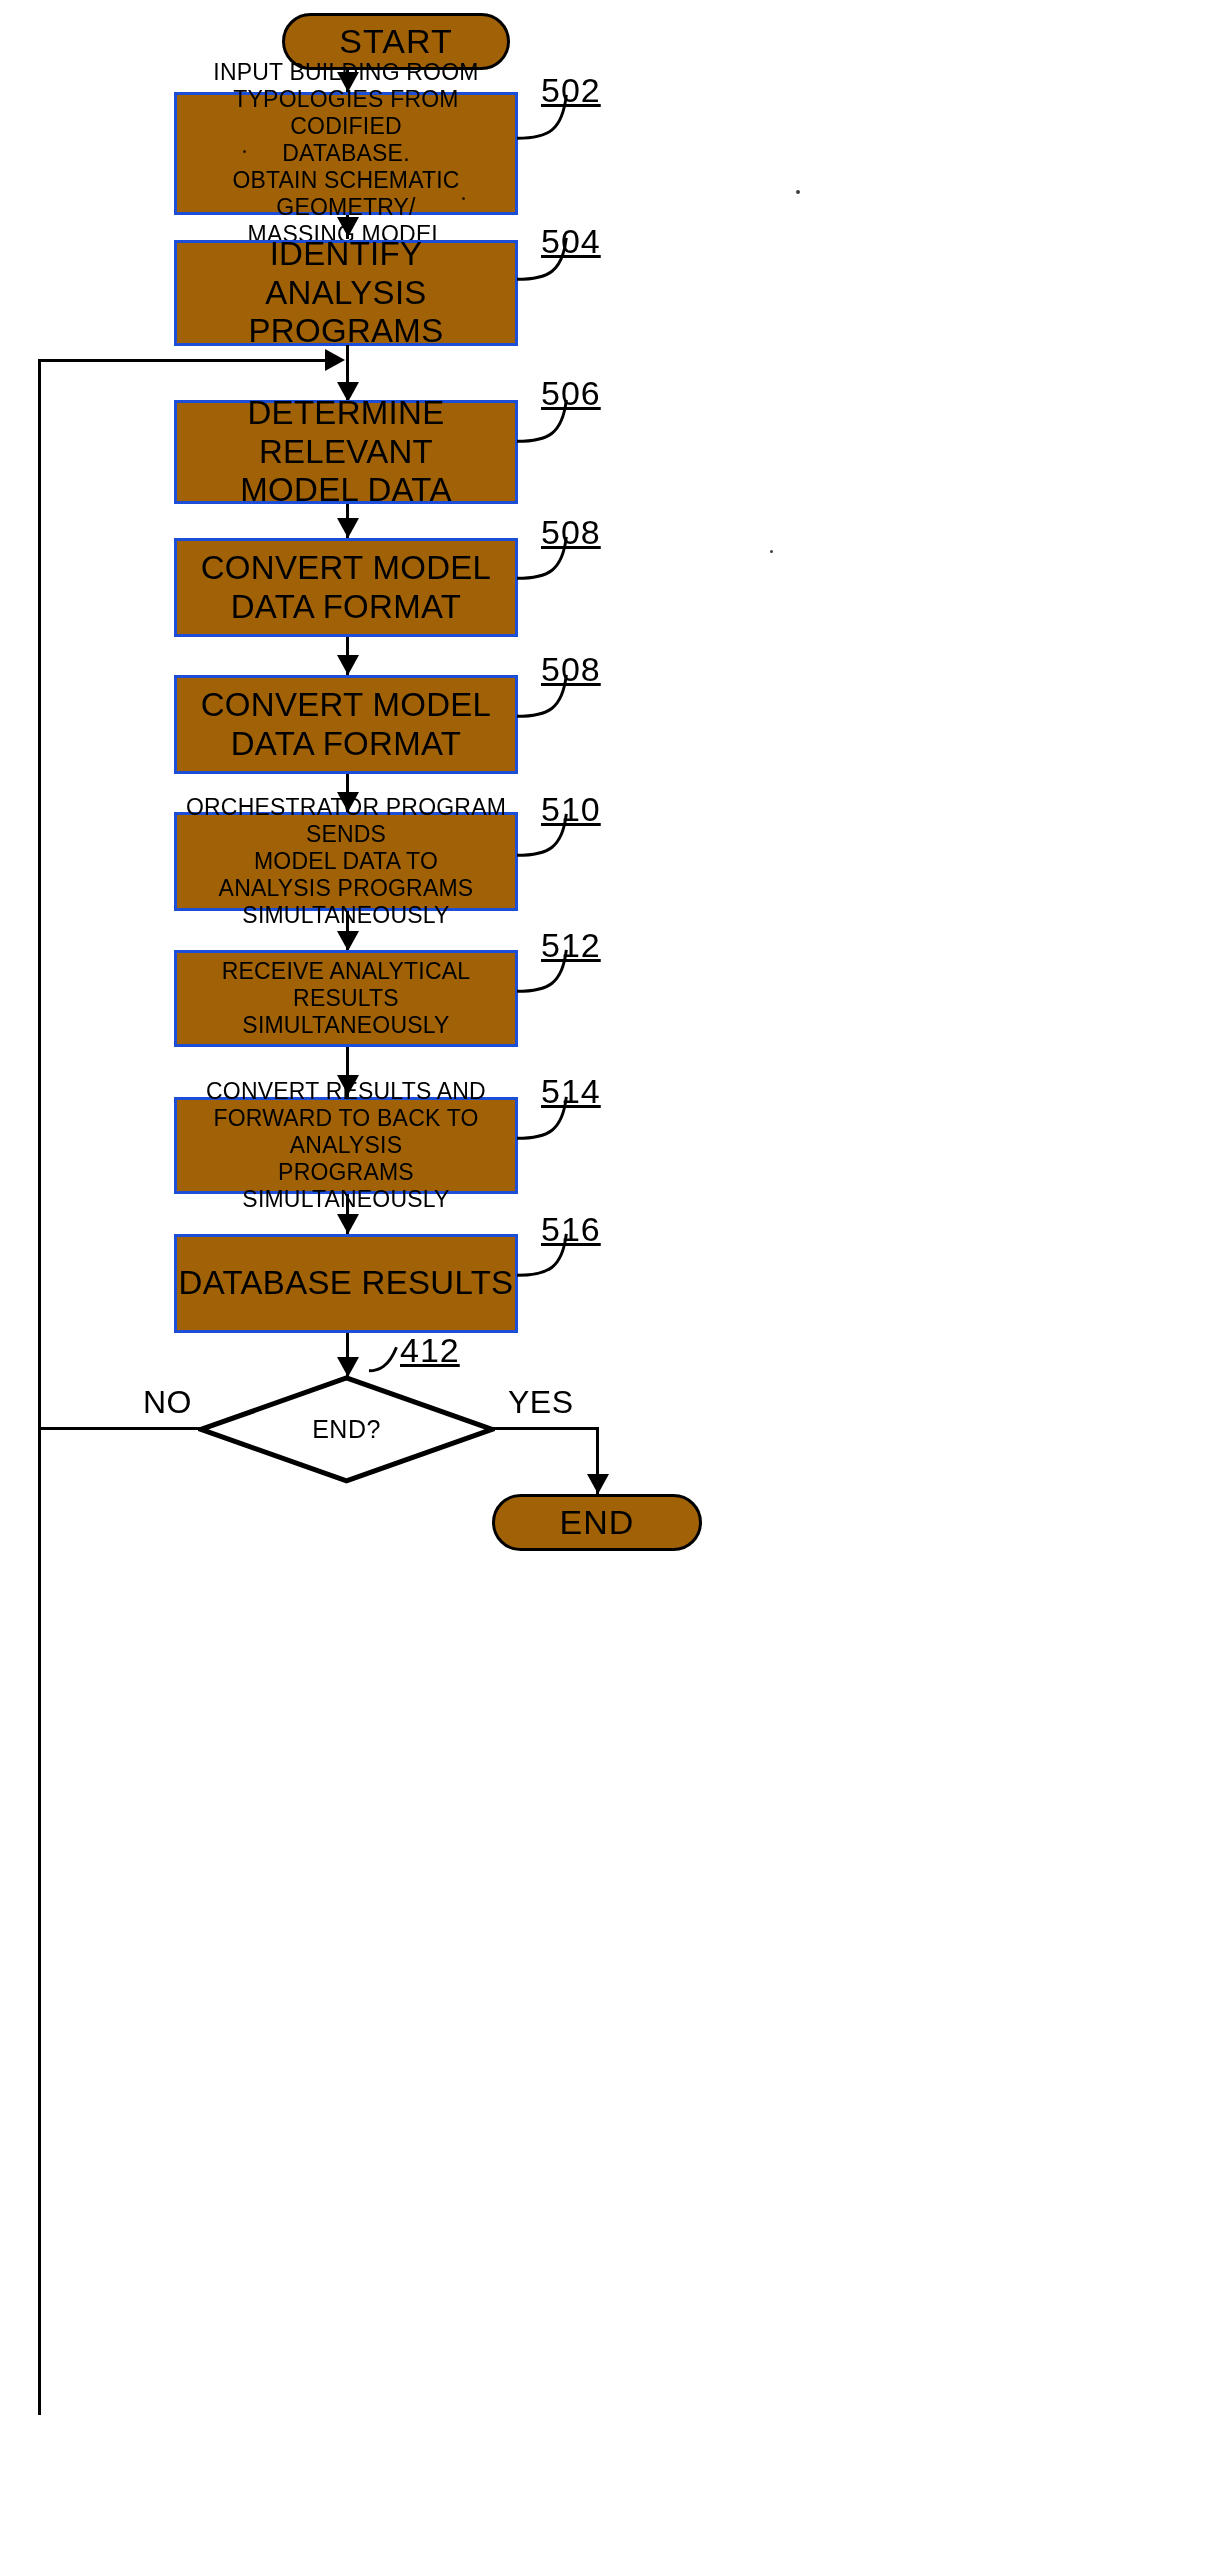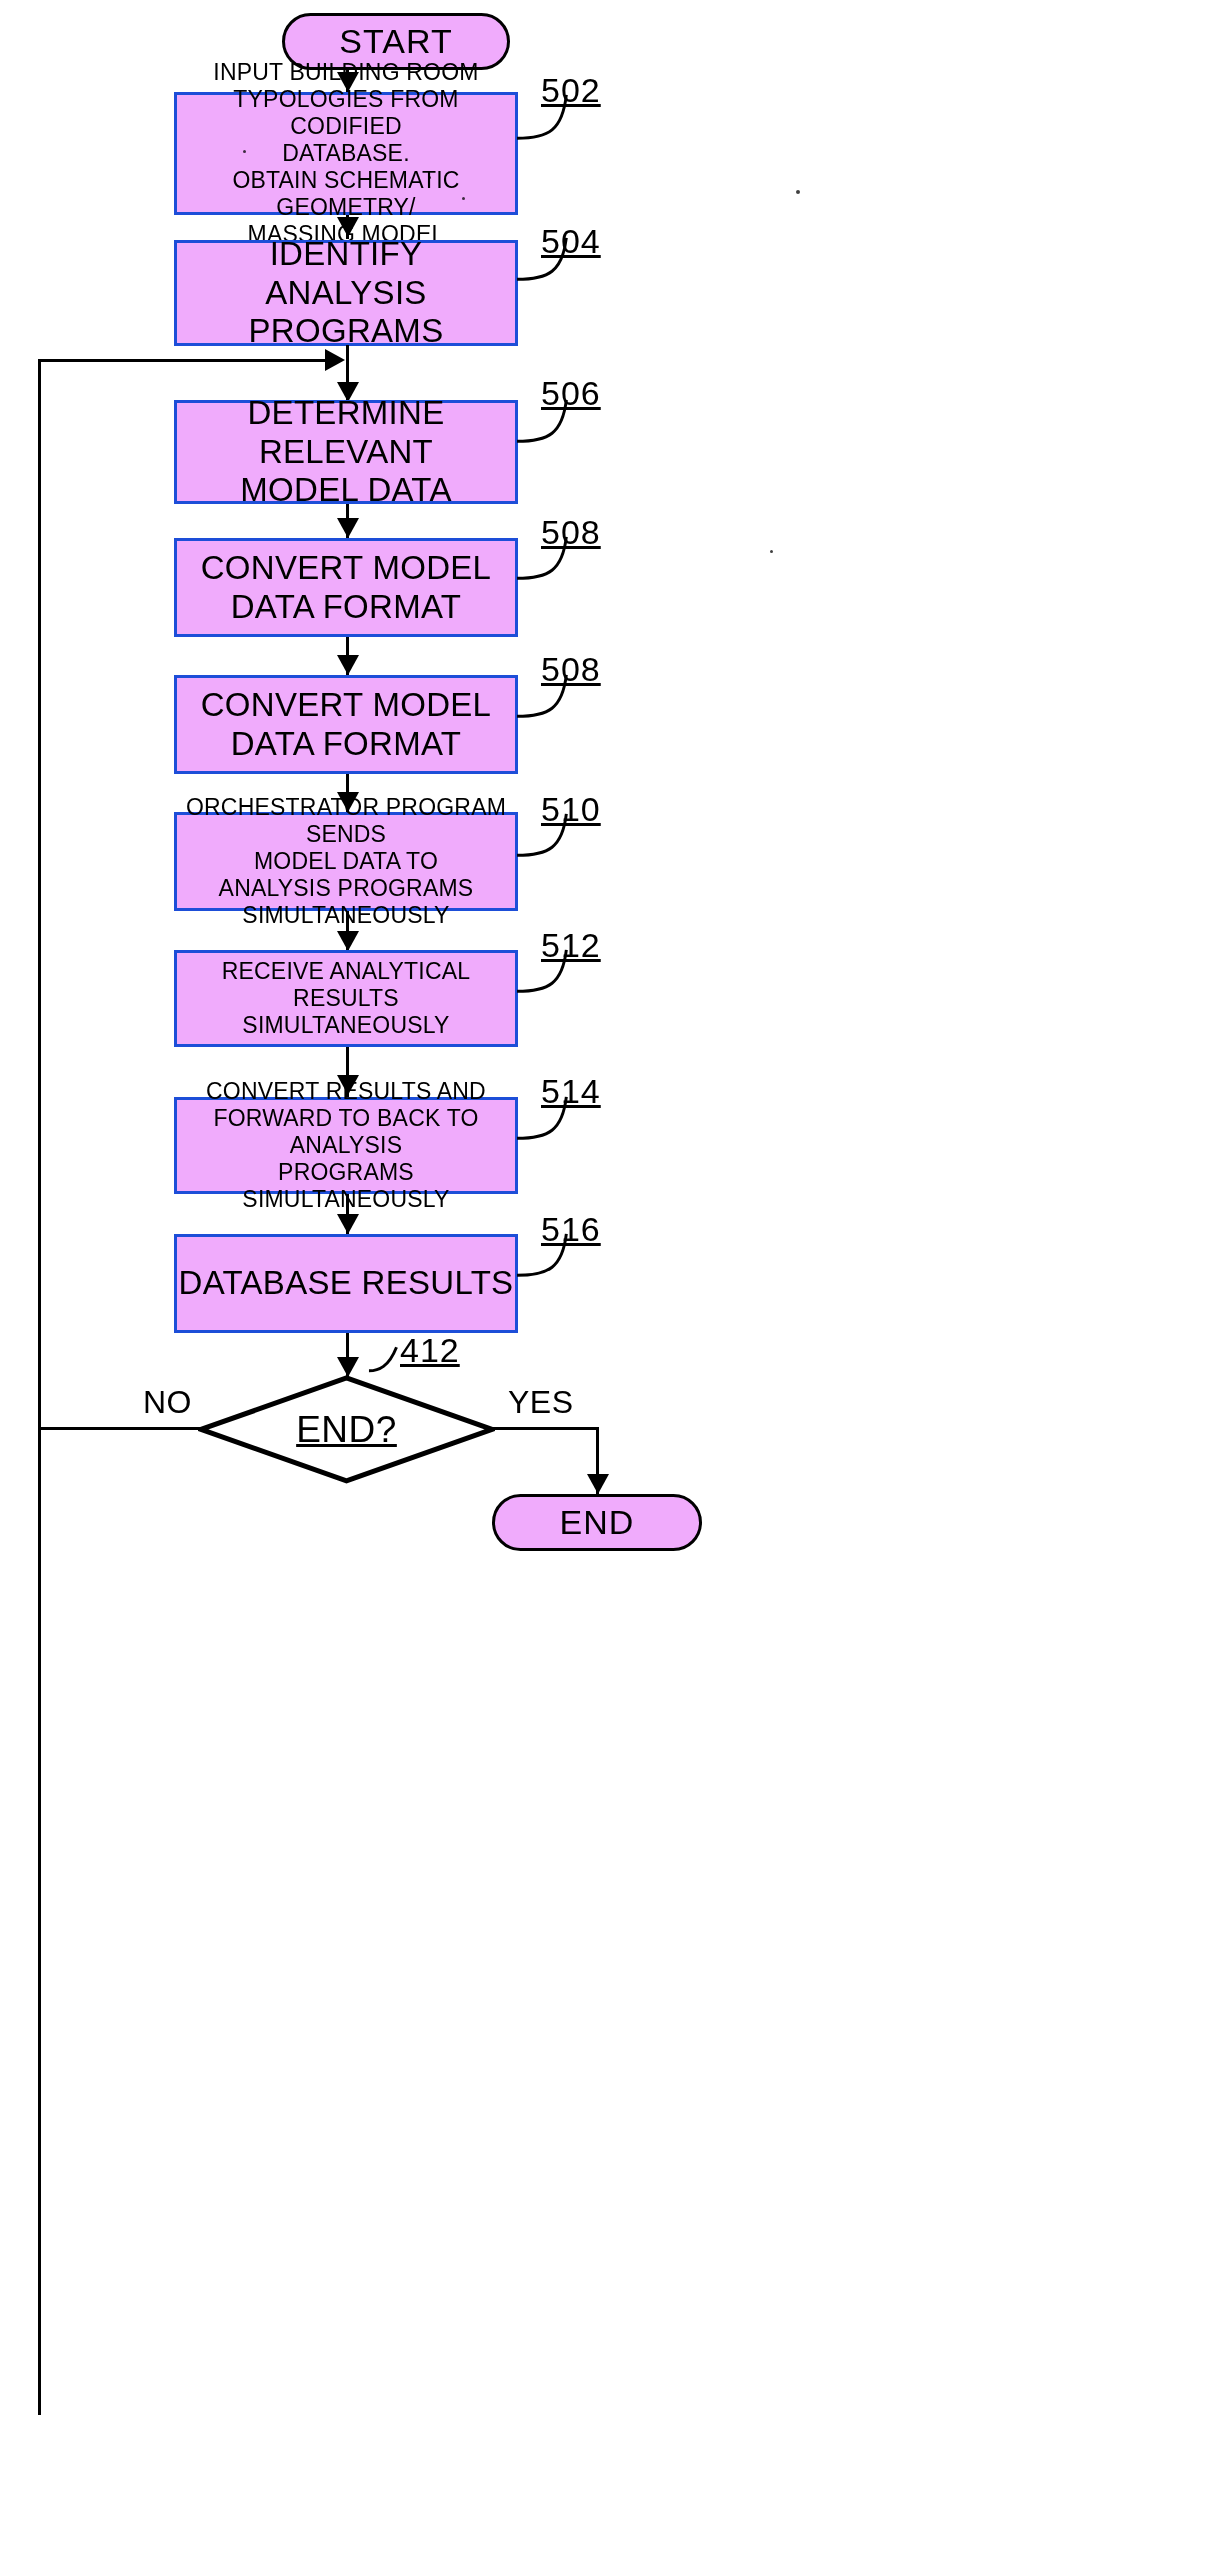--- a/index.html
+++ b/index.html
@@ -17,21 +17,21 @@
   }
   
   .node{
     position:absolute;
     box-sizing:border-box;
     display:flex;
     align-items:center;
     justify-content:center;
     text-align:center;
     color:#000;
-    background:#f0abfc;
+    background:#a16207;
     line-height:1.18;
     white-space:pre-line;
   }
   .terminal{
     border:3px solid #000;
     border-radius:989px;
     font-size:34px;
     letter-spacing:1px;
   }
   .process{
@@ -49,23 +49,22 @@
   .decision .dia{
     position:absolute;
     inset:0;
   }
   .decision .dlabel{
     position:absolute;
     inset:0;
     display:flex;
     align-items:center;
     justify-content:center;
-    font-size:37px;
+    font-size:25px;
     letter-spacing:0.5px;
-    text-decoration:underline;
   }
 
   
   .vline{
     position:absolute;
     width:3px;
     background:#000;
   }
   .hline{
     position:absolute;

